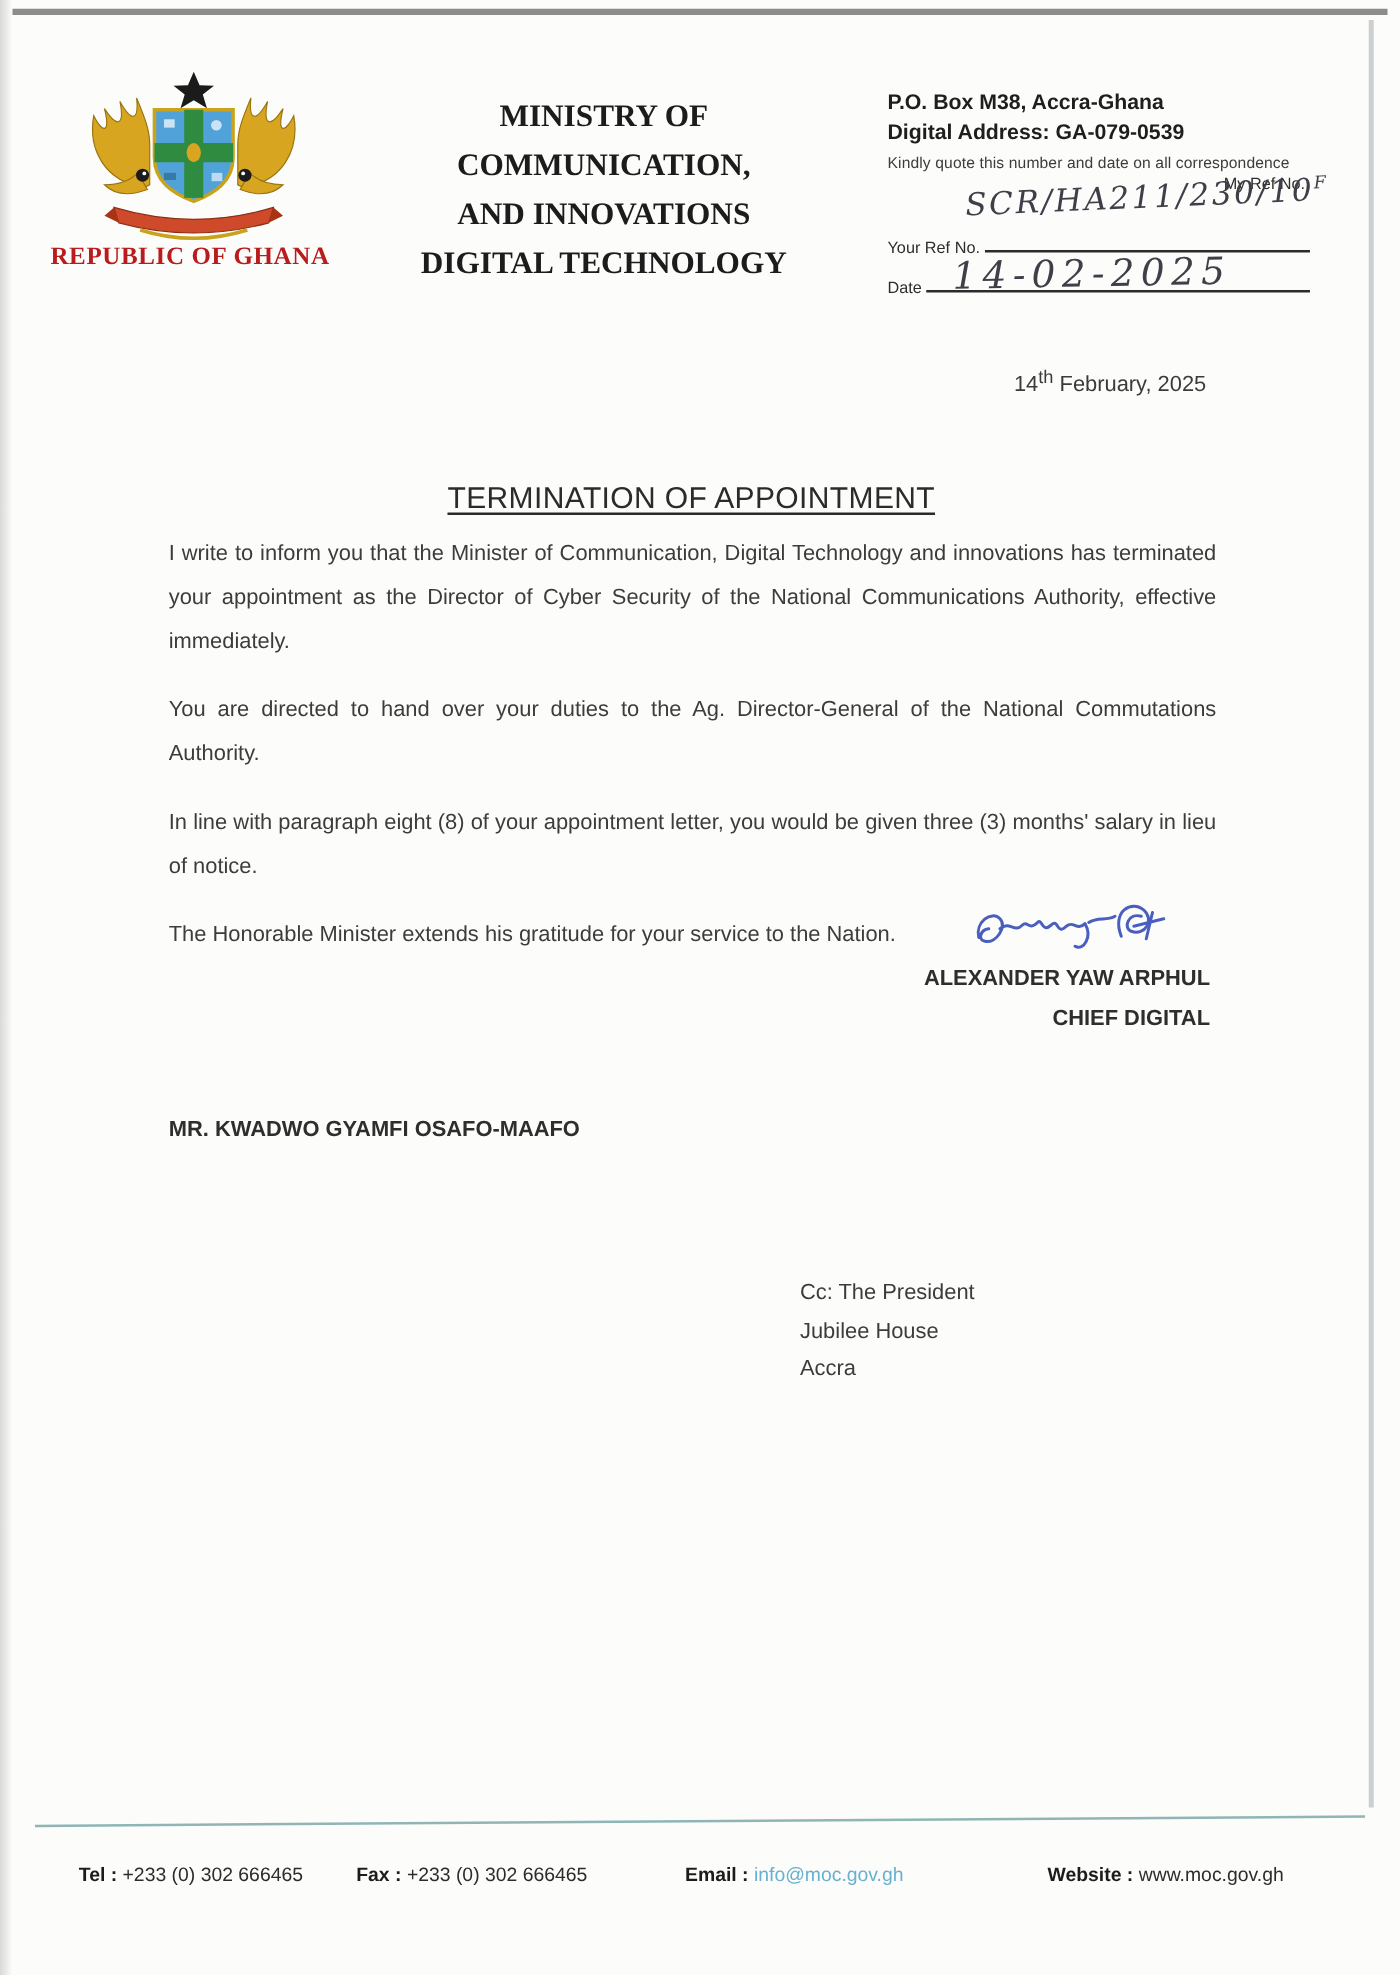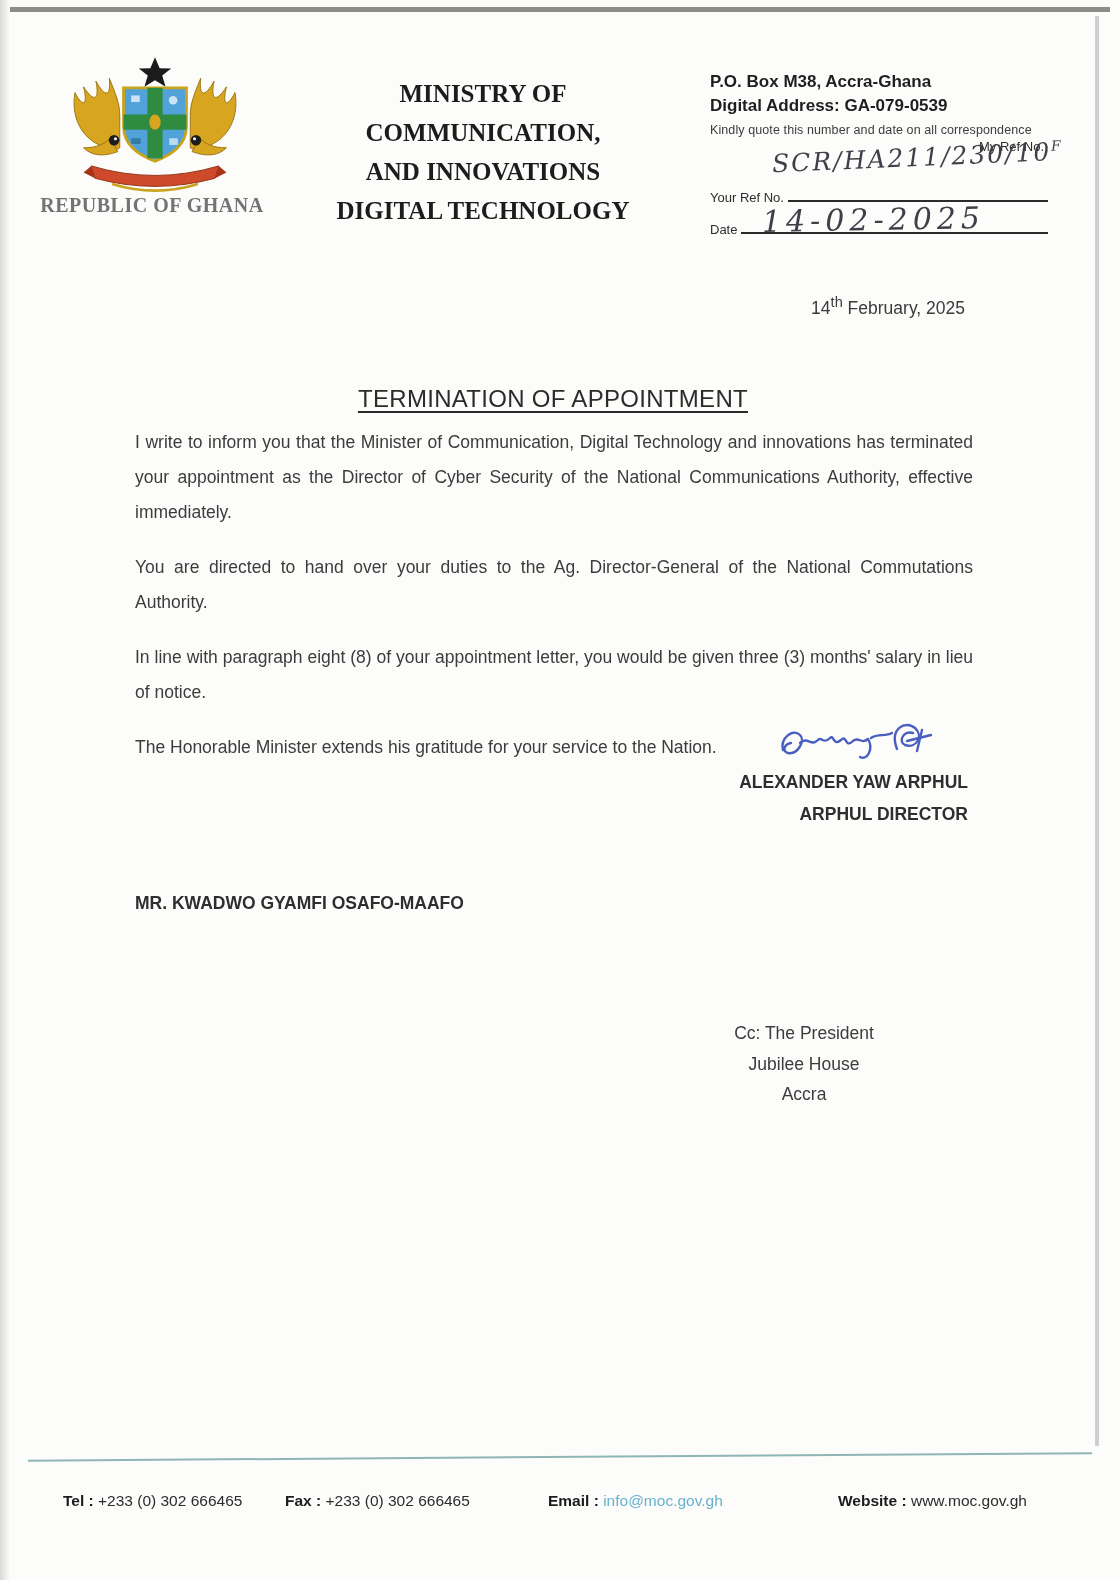--- a/index.html
+++ b/index.html
@@ -16,21 +16,21 @@
   .edge-top{position:absolute;top:7px;left:10px;width:1100px;height:5px;background:#6f6f6f;opacity:.8;}
   .edge-left{position:absolute;top:0;left:0;width:10px;height:100%;background:linear-gradient(90deg,#d9d9d7,rgba(255,255,255,0));}
   .edge-right{position:absolute;top:16px;left:1095px;width:4px;height:1430px;background:#b2b8b8;opacity:.65;}
 
   
   .emblem{position:absolute;left:55px;top:50px;width:200px;height:148px;}
   .emblem-caption{
     position:absolute;left:18px;top:194px;width:268px;
     text-align:center;
     font-family:"Liberation Serif", serif;
-    font-size:20px;font-weight:600;color:#737373;letter-spacing:.5px;
+    font-size:20px;font-weight:600;color:#b91c1c;letter-spacing:.5px;
   }
   .ministry-title{
     position:absolute;left:290px;top:74px;width:386px;
     text-align:center;
     font-family:"Liberation Serif", serif;
     font-weight:bold;font-size:25px;line-height:39px;color:#1c1c1c;
   }
   .contact{position:absolute;left:710px;top:70px;width:338px;}
   .contact .addr{font-weight:bold;font-size:17px;line-height:24px;color:#1e1e1e;}
   .contact .quote-note{font-size:12.5px;color:#3c3c3c;margin-top:5px;letter-spacing:.1px;}
@@ -78,21 +78,21 @@
   .signatory{
     position:absolute;left:600px;top:766px;width:368px;
     text-align:right;font-weight:bold;font-size:17.5px;line-height:32px;color:#2e2e2e;
   }
   .addressee{
     position:absolute;left:135px;top:893px;
     font-weight:bold;font-size:17.5px;color:#2e2e2e;
   }
   .cc-block{
     position:absolute;left:640px;top:1018px;width:328px;
-    text-align:center;font-size:17.5px;line-height:30.5px;color:#3c3c3c;
+    text-align:left;font-size:17.5px;line-height:30.5px;color:#3c3c3c;
   }
 
   
   .footer-rule{
     position:absolute;left:28px;top:1456px;width:1064px;height:2px;
     background:#8fb5b5;transform:rotate(-0.4deg);
   }
   .footer{position:absolute;left:0;top:1492px;width:1120px;font-size:15.5px;color:#2c2c2c;}
   .footer .item{position:absolute;white-space:nowrap;}
   .footer .item b{color:#1c1c1c;}
@@ -195,21 +195,21 @@
       <path d="M25,27 C33,20 36,31 43,24 C47,20 48,29 55,22 C59,18 58,31 66,24 C72,18 70,33 78,25 C84,20 86,29 93,23"></path>
       <path d="M93,23 C99,33 92,45 85,41"></path>
       <path d="M96,22 C103,17 110,21 117,17"></path>
       <path d="M122,33 C114,12 131,4 140,12 C149,20 141,33 130,29 C123,26 128,14 138,17"></path>
       <path d="M147,14 L142,35"></path>
       <path d="M132,25 L156,19"></path>
     </g>
   </svg>
   <div class="signatory">
     <div>ALEXANDER YAW ARPHUL</div>
-    <div>ARPHUL DIRECTOR</div>
+    <div>CHIEF DIGITAL</div>
   </div>
 
   <div class="addressee">MR. KWADWO GYAMFI OSAFO-MAAFO</div>
 
   <div class="cc-block">
     <div>Cc: The President</div>
     <div>Jubilee House</div>
     <div>Accra</div>
   </div>
 

